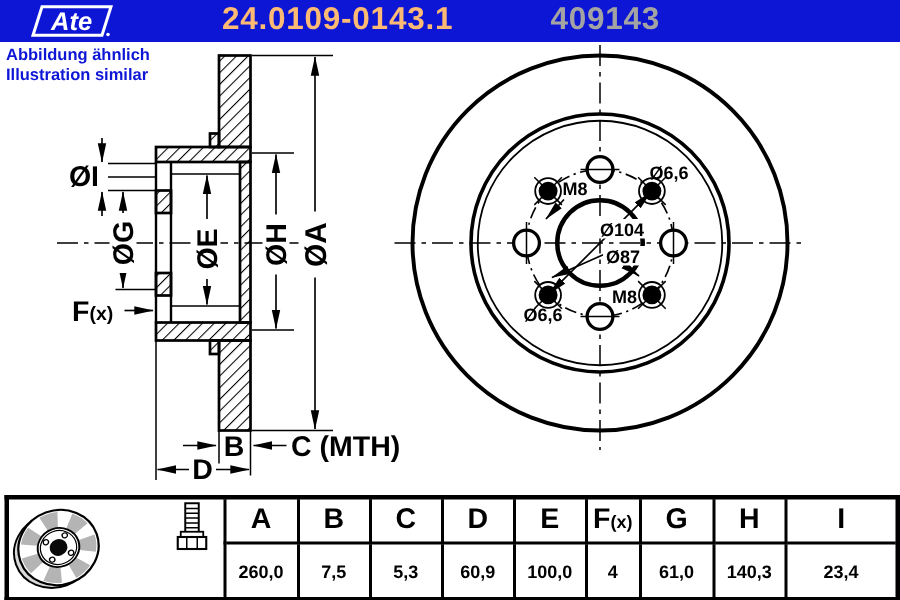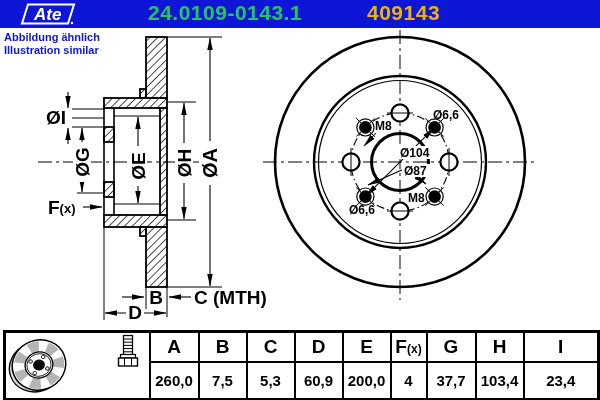--- a/index.html
+++ b/index.html
@@ -1,34 +1,34 @@
 <!DOCTYPE html>
 <html><head>
 <meta charset="utf-8">
 <style>
   html,body{margin:0;padding:0;background:#fff;}
   #stage{position:relative;width:600px;height:400px;background:#fff;overflow:hidden;
          font-family:"Liberation Sans","DejaVu Sans",sans-serif;}
   
   .topbar{position:absolute;left:0;top:0;width:600px;height:28px;background:#0e16d6;}
-  .pn{position:absolute;left:148px;top:1px;color:#22c55e;font-size:21px;font-weight:bold;letter-spacing:.5px;}
-  .ref{position:absolute;left:367px;top:1px;color:#eab308;font-size:21px;font-weight:bold;letter-spacing:.5px;}
+  .pn{position:absolute;left:148px;top:1px;color:#fdba74;font-size:21px;font-weight:bold;letter-spacing:.5px;}
+  .ref{position:absolute;left:367px;top:1px;color:#a3a3a3;font-size:21px;font-weight:bold;letter-spacing:.5px;}
   .logo{position:absolute;left:14px;top:2px;}
   .note{position:absolute;left:4px;color:#0e16d6;font-size:11px;font-weight:bold;line-height:12px;}
   .note1{top:31px;} .note2{top:44px;}
   
   #art{position:absolute;left:0;top:0;}
   
   table.spec{position:absolute;left:3px;top:330px;width:594px;height:67px;
              border-collapse:collapse;table-layout:fixed;background:#fff;}
   table.spec td{border:2px solid #000;text-align:center;vertical-align:middle;padding:0;
                 font-weight:bold;color:#000;}
   table.spec{border:3px solid #000;}
   td.hd{font-size:19px;height:28px;}
-  td.val{font-size:15px;height:35px;}
+  td.val{font-size:12px;height:35px;}
   td.pic{position:relative;}
   .fx-small{font-size:12px;font-weight:bold;}
   svg text{font-family:"Liberation Sans","DejaVu Sans",sans-serif;}
 </style>
 </head>
 <body>
 
 <div id="stage">
 
   <div class="topbar">
@@ -219,21 +219,21 @@
       <td class="hd"><span>F</span><span class="fx-small">(x)</span></td>
       <td class="hd">G</td>
       <td class="hd">H</td>
       <td class="hd">I</td>
     </tr>
     <tr>
       <td class="val">260,0</td>
       <td class="val">7,5</td>
       <td class="val">5,3</td>
       <td class="val">60,9</td>
-      <td class="val">200,0</td>
+      <td class="val">100,0</td>
       <td class="val">4</td>
-      <td class="val">37,7</td>
-      <td class="val">103,4</td>
+      <td class="val">61,0</td>
+      <td class="val">140,3</td>
       <td class="val">23,4</td>
     </tr>
   </tbody>
     </table>
 </div>
 
 </body></html>

